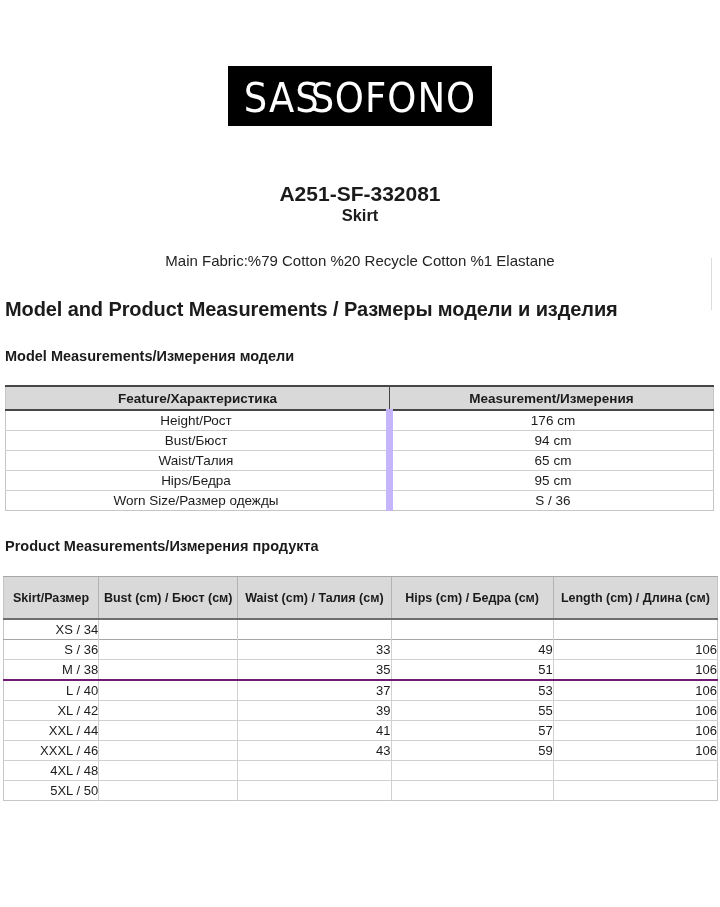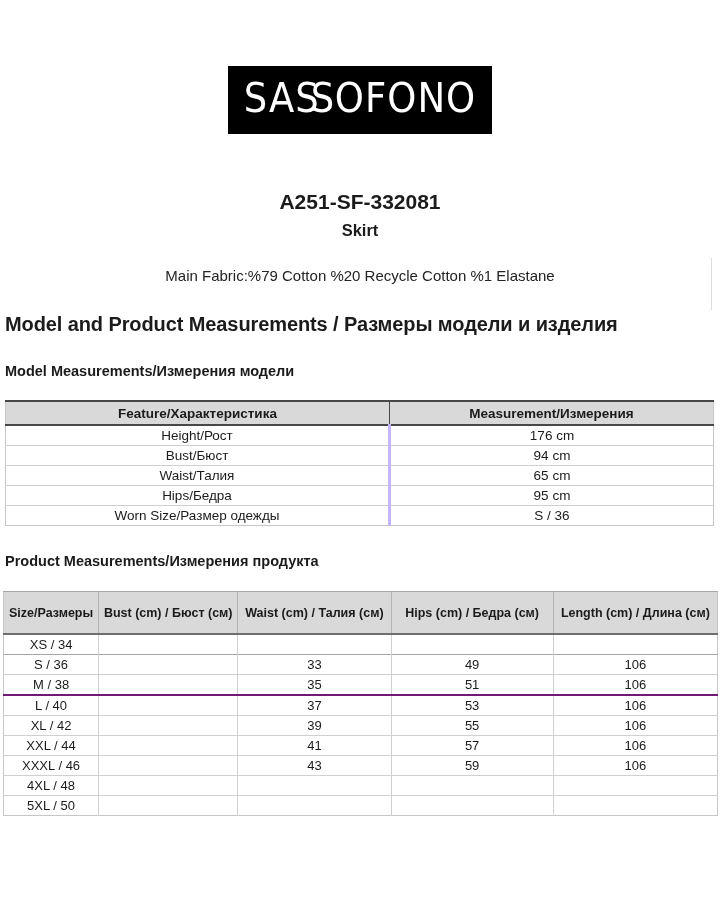--- a/index.html
+++ b/index.html
@@ -6,62 +6,62 @@
   body{
     width:720px;height:907px;background:#ffffff;
     font-family:"Liberation Sans",sans-serif;color:#1b1b1b;
     position:relative;overflow:hidden;
   }
   .page{position:relative;width:720px;height:907px}
 
   
   .logo-band{text-align:center;padding-top:66px}
   .logo-box{
-    display:inline-block;width:264px;height:68px;background:#000000;
+    display:inline-block;width:264px;height:60px;background:#000000;
     color:#ffffff;line-height:66px;vertical-align:top;
   }
   .logo-text{
     font-family:"DejaVu Sans",sans-serif;font-size:37px;font-weight:400;
     letter-spacing:1px;display:inline-block;transform:scaleY(1.1);
   }
   .logo-ss{letter-spacing:-0.22em;padding-right:0.24em}
 
   
   .product-code{margin-top:56px;text-align:center;font-size:21px;font-weight:700}
-  .product-name{margin-top:7px;text-align:center;font-size:16.5px;font-weight:700}
+  .product-name{text-align:center;font-size:16.5px;font-weight:700}
   .fabric{margin-top:27px;text-align:center;font-size:15px;color:#232323}
 
   
   .h-main{margin:29px 0 0 5px;font-size:20px;font-weight:700;letter-spacing:-0.1px}
   .h-sub{margin:27px 0 0 5px;font-size:14.5px;font-weight:700}
 
   
   table{border-collapse:collapse;table-layout:fixed}
   td,th{padding:0;overflow:hidden;white-space:nowrap}
 
   .t1{margin:21px 0 0 5px;width:708px;border:1px solid #c6c6c6}
   .t1 th{
     background:#d9d9d9;font-weight:700;font-size:13.5px;height:22px;
     text-align:center;border-top:2px solid #474747;border-bottom:2px solid #474747;
   }
   .t1 th:first-child{border-right:1px solid #474747}
   .t1 td{
     font-size:13.5px;height:19px;text-align:center;
     border-top:1px solid #d0d0d0;
   }
-  .t1 td:first-child{border-right:3px solid #c4b5fd}
+  .t1 td:first-child{border-right:7px solid #c4b5fd}
 
   .t2{margin:22px 0 0 3px;width:715px;border:1px solid #c6c6c6}
   .t2 th{
     background:#d9d9d9;font-weight:700;font-size:12.5px;height:41px;
     text-align:center;border-top:1px solid #a8a8a8;border-bottom:2px solid #6e6e6e;
   }
   .t2 th + th{border-left:1px solid #b3b3b3}
   .t2 td{
-    font-size:13px;height:19px;text-align:center;
+    font-size:13px;height:19px;text-align:right;
     border-top:1px solid #d0d0d0;
   }
   .t2 td + td{border-left:1px solid #d0d0d0}
   .t2 tr.sep-med td{border-top:1px solid #a6a6a6}
   .t2 tr.sep-dark td{border-top:2px solid #701a75}
 
   
   .edge-line{position:absolute;left:711px;top:258px;width:1px;height:52px;background:#dcdcdc}
 </style>
 </head>
@@ -122,21 +122,21 @@
   <table class="t2">
     <colgroup>
       <col style="width:95px">
         <col style="width:139px">
         <col style="width:153px">
         <col style="width:162px">
         <col style="width:164px">
     </colgroup>
     <thead>
       <tr>
-        <th>Size/Размеры</th>
+        <th>Skirt/Размер</th>
         <th>Bust (cm) / Бюст (см)</th>
         <th>Waist (cm) / Талия (см)</th>
         <th>Hips (cm) / Бедра (см)</th>
         <th>Length (cm) / Длина (см)</th>
       </tr>
     </thead>
     <tbody>
       <tr>
         <td>XS / 34</td>
         <td></td>

